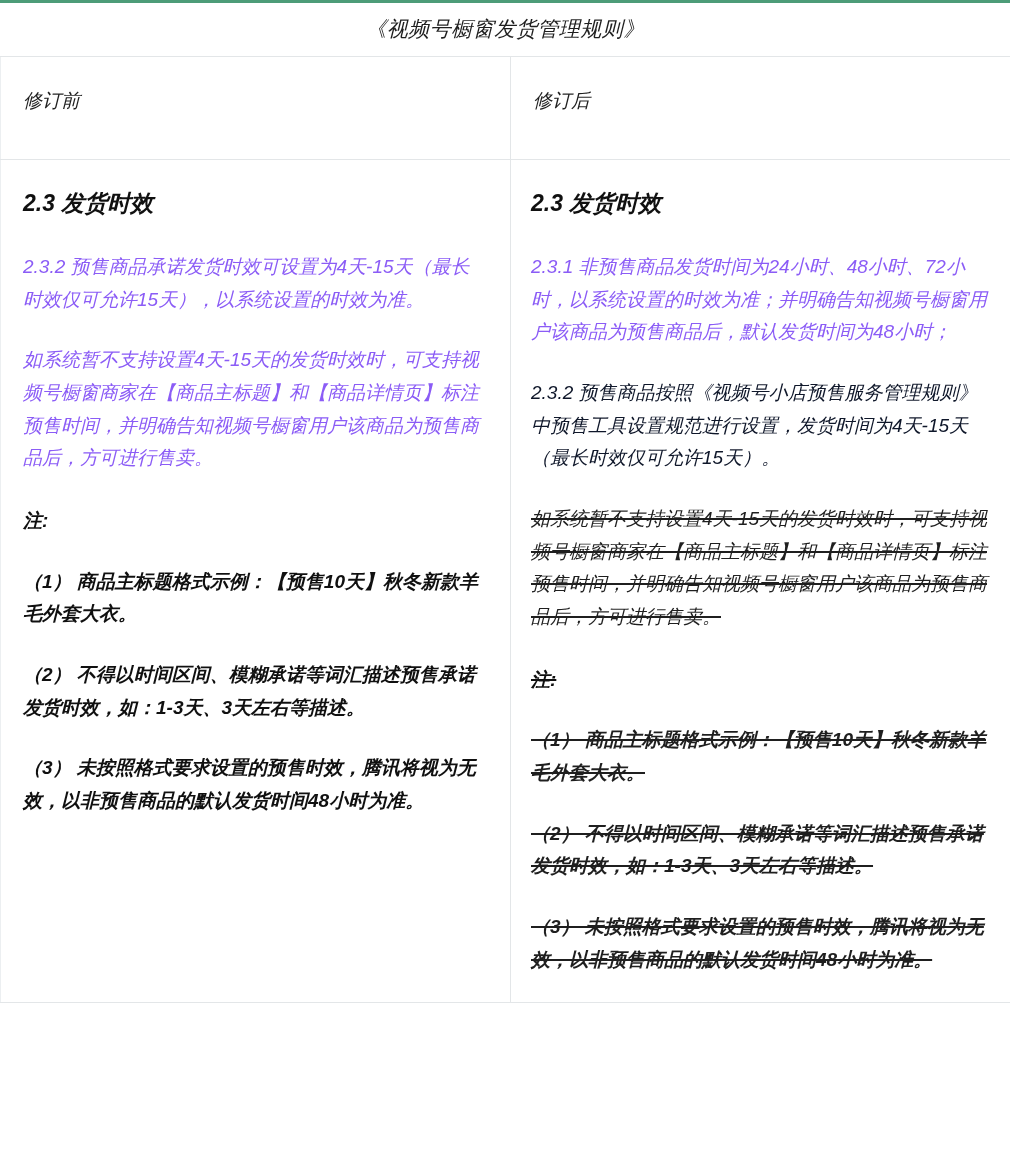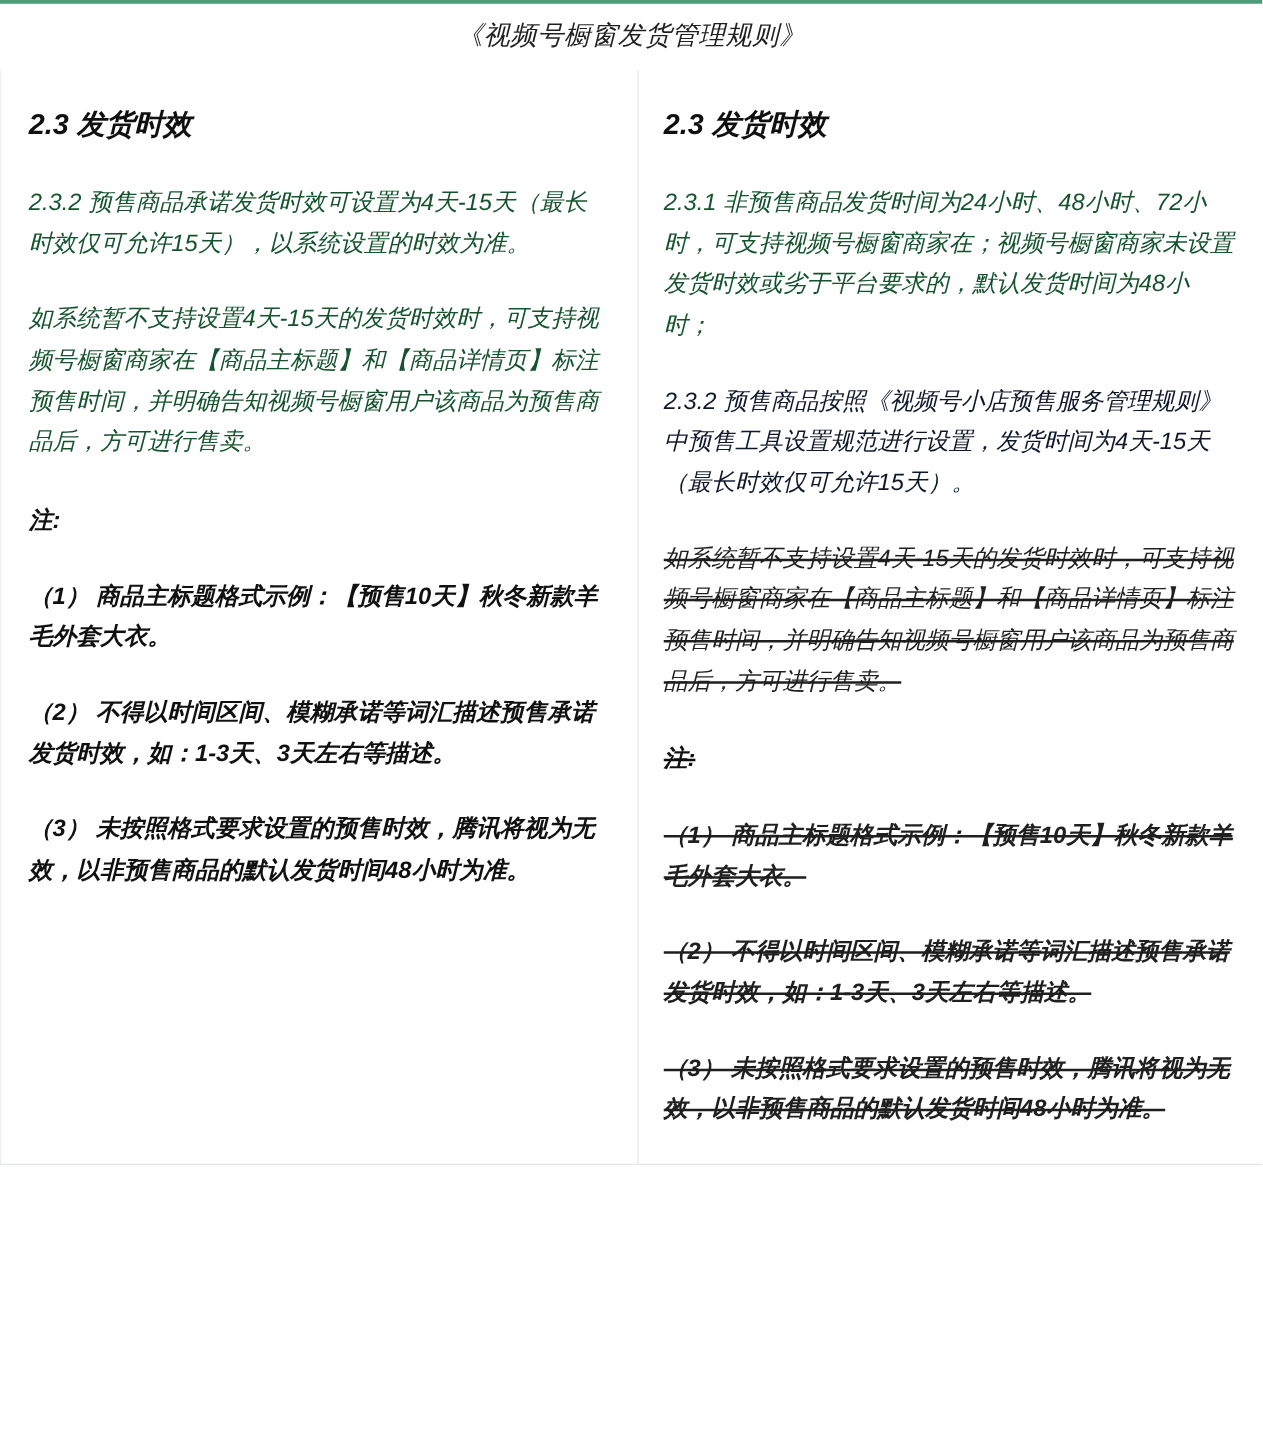--- a/index.html
+++ b/index.html
@@ -82,21 +82,21 @@
   .h-sec {
     font-size: 23px;
     font-weight: bold;
     color: #101010;
     line-height: 1.5;
     margin: 6px 0 0 0;
   }
   p.para {
     font-size: 19px;
     line-height: 1.72;
-    color: #14532d;
+    color: #8b5cf6;
     margin: 28px 0 0 0;
     font-weight: 400;
   }
   p.para.first { margin-top: 30px; }
   p.bold {
     font-weight: bold;
     color: #101010;
   }
   p.red {
     color: #0f172a;
@@ -117,20 +117,28 @@
 </style>
 </head>
 <body>
 
 <div class="doc-wrap">
 
   <div class="doc-title">《视频号橱窗发货管理规则》</div>
 
   <table class="cmp-table">
     <tbody>
+        <tr class="hdr-row">
+      <td class="col-left">
+        <div class="hdr-label">修订前</div>
+      </td>
+      <td class="col-right">
+        <div class="hdr-label">修订后</div>
+      </td>
+    </tr>
 
     <tr class="body-row">
 
       <td class="col-left">
         <div class="cell-inner">
 
           <div class="h-sec">2.3 发货时效</div>
 
           <p class="para first">2.3.2 预售商品承诺发货时效可设置为4天-15天（最长时效仅可允许15天），以系统设置的时效为准。</p>
 
@@ -145,21 +153,21 @@
           <p class="para bold item">（3）  未按照格式要求设置的预售时效，腾讯将视为无效，以非预售商品的默认发货时间48小时为准。</p>
 
         </div>
       </td>
 
       <td class="col-right">
         <div class="cell-inner right">
 
           <div class="h-sec">2.3 发货时效</div>
 
-          <p class="para first">2.3.1 非预售商品发货时间为24小时、48小时、72小时，可支持视频号橱窗商家在；视频号橱窗商家未设置发货时效或劣于平台要求的，默认发货时间为48小时；</p>
+          <p class="para first">2.3.1 非预售商品发货时间为24小时、48小时、72小时，以系统设置的时效为准；并明确告知视频号橱窗用户该商品为预售商品后，默认发货时间为48小时；</p>
 
           <p class="para red">2.3.2 预售商品按照《视频号小店预售服务管理规则》中预售工具设置规范进行设置，发货时间为4天-15天（最长时效仅可允许15天）。</p>
 
           <p class="para strike">如系统暂不支持设置4天-15天的发货时效时，可支持视频号橱窗商家在【商品主标题】和【商品详情页】标注预售时间，并明确告知视频号橱窗用户该商品为预售商品后，方可进行售卖。</p>
 
           <p class="para note-label strike">注:</p>
 
           <p class="para bold item strike">（1）  商品主标题格式示例：【预售10天】秋冬新款羊毛外套大衣。</p>
 
           <p class="para bold item strike">（2）  不得以时间区间、模糊承诺等词汇描述预售承诺发货时效，如：1-3天、3天左右等描述。</p>

